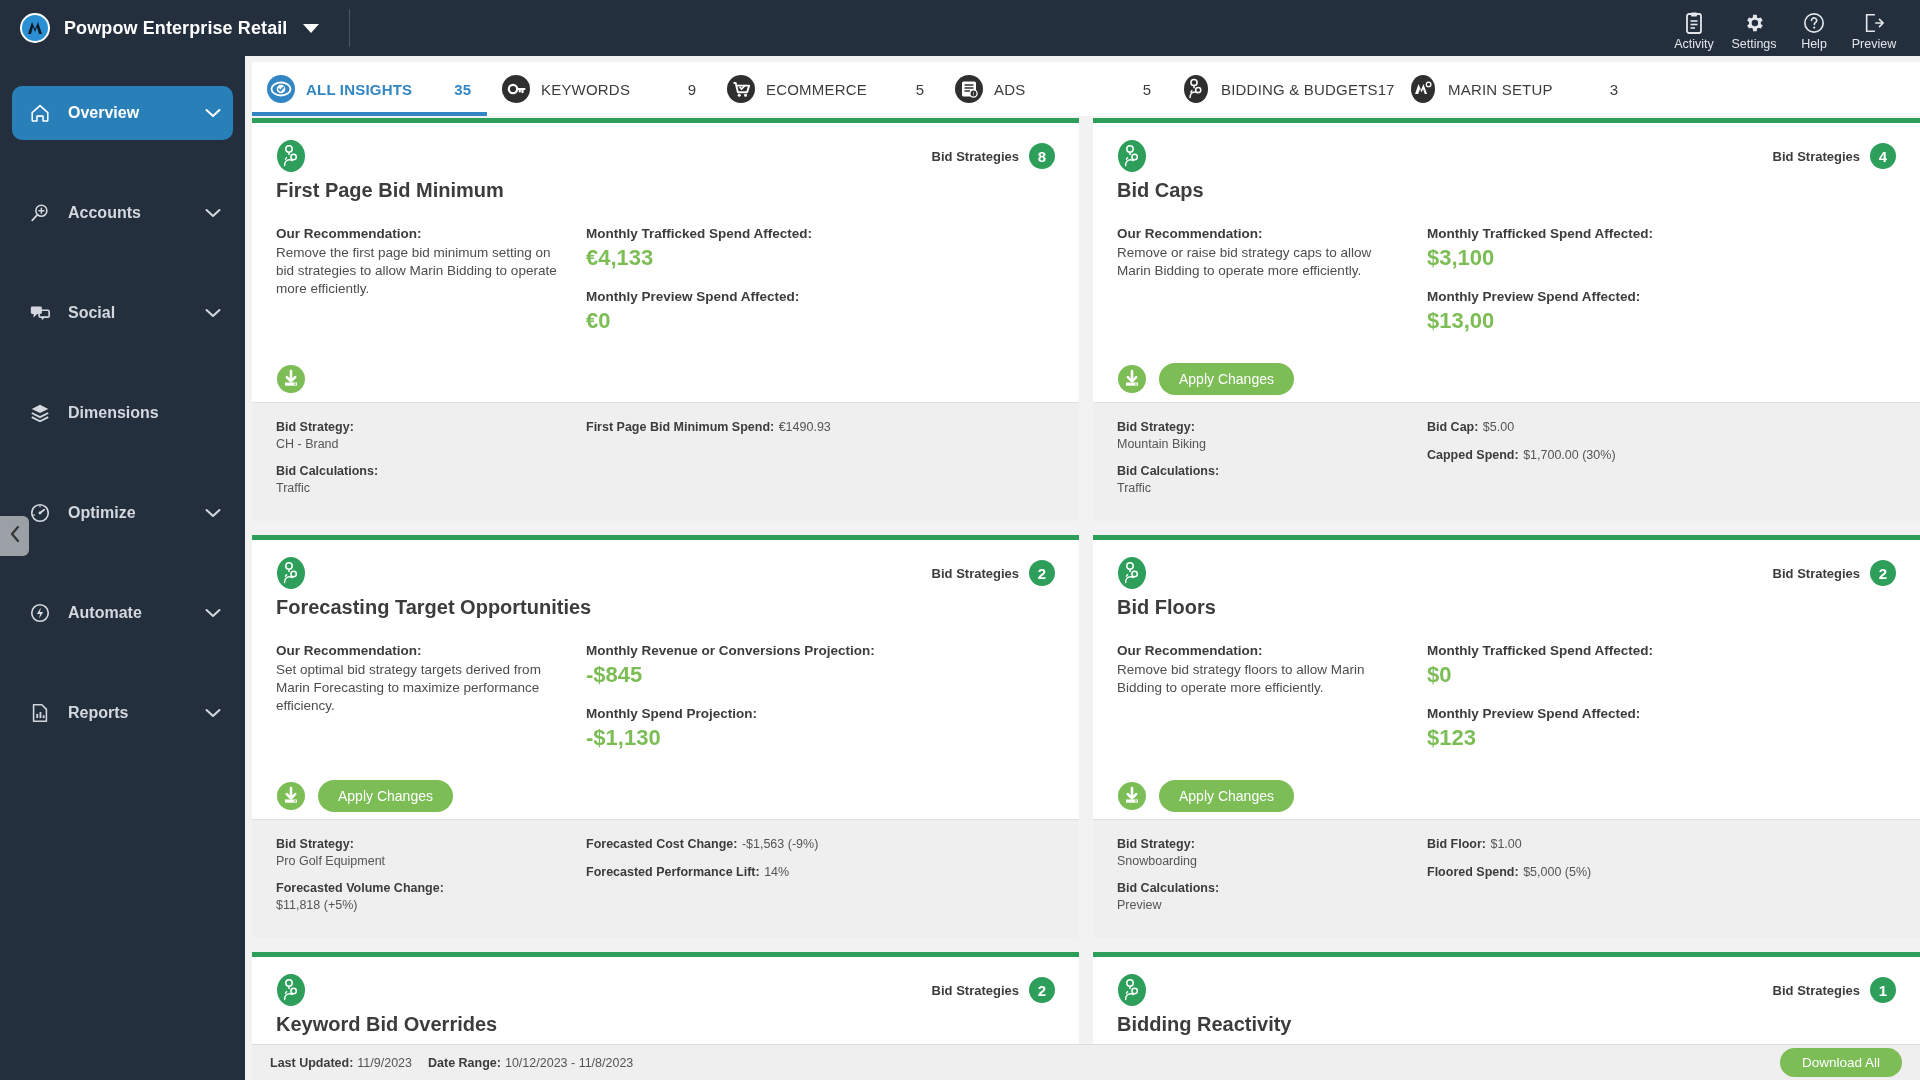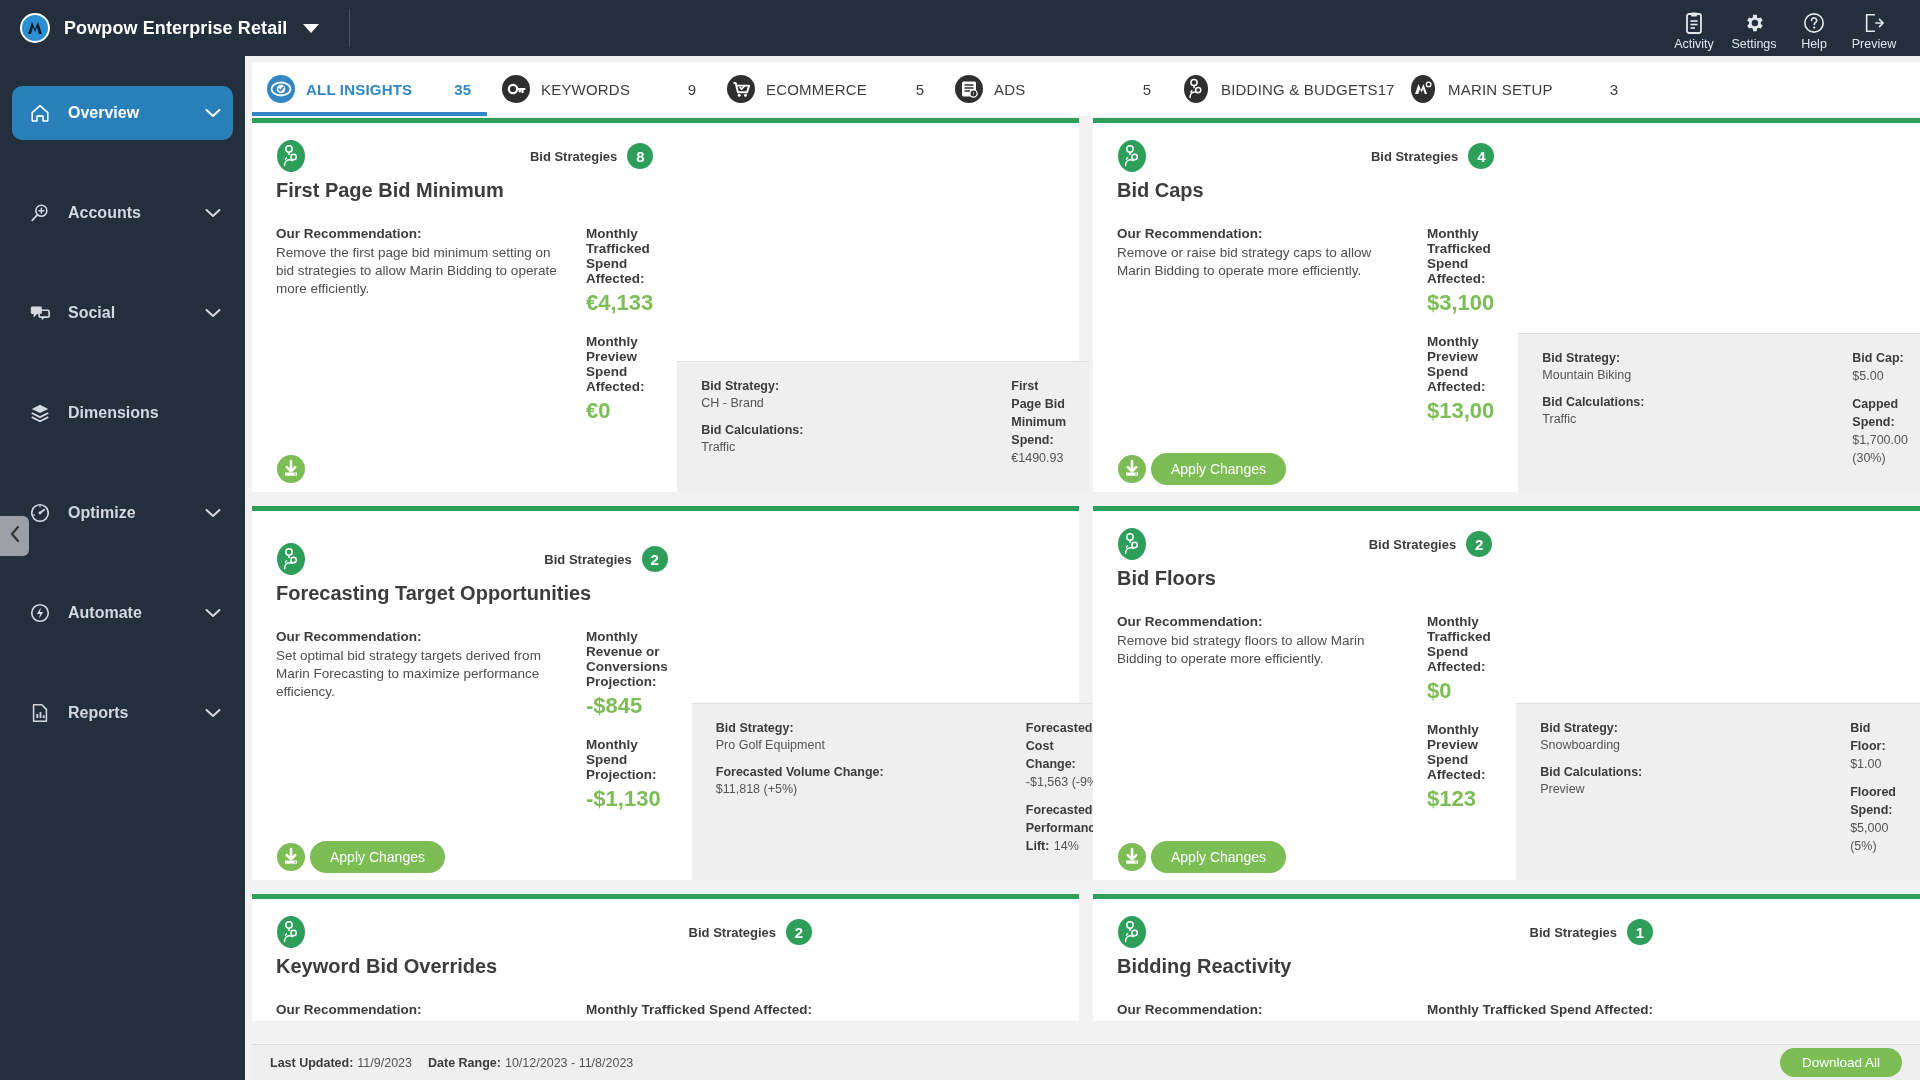--- a/index.html
+++ b/index.html
@@ -93,21 +93,21 @@
   
   .main {
     position: absolute; top: 116px; left: 252px; width: 1668px; height: 964px;
     background: #f2f2f2; overflow: hidden;
   }
   .grid {
     display: flex; flex-wrap: wrap; gap: 14px; padding: 2px 0 0 0;
   }
   .card {
     width: 827px; background: #ffffff; border-top: 5px solid #2e9e5b;
-    display: flex; flex-direction: row; align-items: flex-end;
+    display: flex; flex-direction: column;
   }
   .card-body { padding: 16px 24px 0 24px; position: relative; }
   .card-head { display: flex; align-items: flex-start; }
   .card-icon { width: 30px; height: 34px; }
   .badge-wrap { margin-left: auto; display: flex; align-items: center; gap: 10px; padding-top: 4px; }
   .badge-label { font-size: 13px; font-weight: bold; color: #3c3c3c; }
   .badge-num {
     width: 26px; height: 26px; border-radius: 50%; background: #2e9e5b;
     color: #ffffff; font-size: 15px; font-weight: bold;
     display: flex; align-items: center; justify-content: center;
@@ -118,21 +118,21 @@
   .card-cols { display: flex; margin-top: 24px; }
   .col-left { width: 310px; padding-right: 20px; }
   .col-right { flex: 1; }
   .lbl-strong { font-size: 13.5px; font-weight: bold; color: #3c3c3c; }
   .rec-text { font-size: 13.5px; color: #4d4d4d; line-height: 1.35; margin-top: 3px; }
   .metric-val {
     font-size: 22px; font-weight: bold; color: #7cbd56; margin-top: 4px;
   }
   .metric-block-2 { margin-top: 18px; }
   .actions {
-    display: flex; align-items: center; gap: 4px; margin-top: 22px;
+    display: flex; align-items: center; gap: 12px; margin-top: 22px;
     min-height: 46px;
   }
   .dl-icon { width: 30px; height: 30px; cursor: pointer; }
   .apply-btn {
     background: #7cbd56; color: #ffffff; border: none; border-radius: 16px;
     padding: 8px 20px; font-size: 14px; font-family: "Liberation Sans", sans-serif;
     cursor: pointer; font-weight: normal;
   }
   .card-footer {
     background: #efefef; border-top: 1px solid #e0e0e0;

